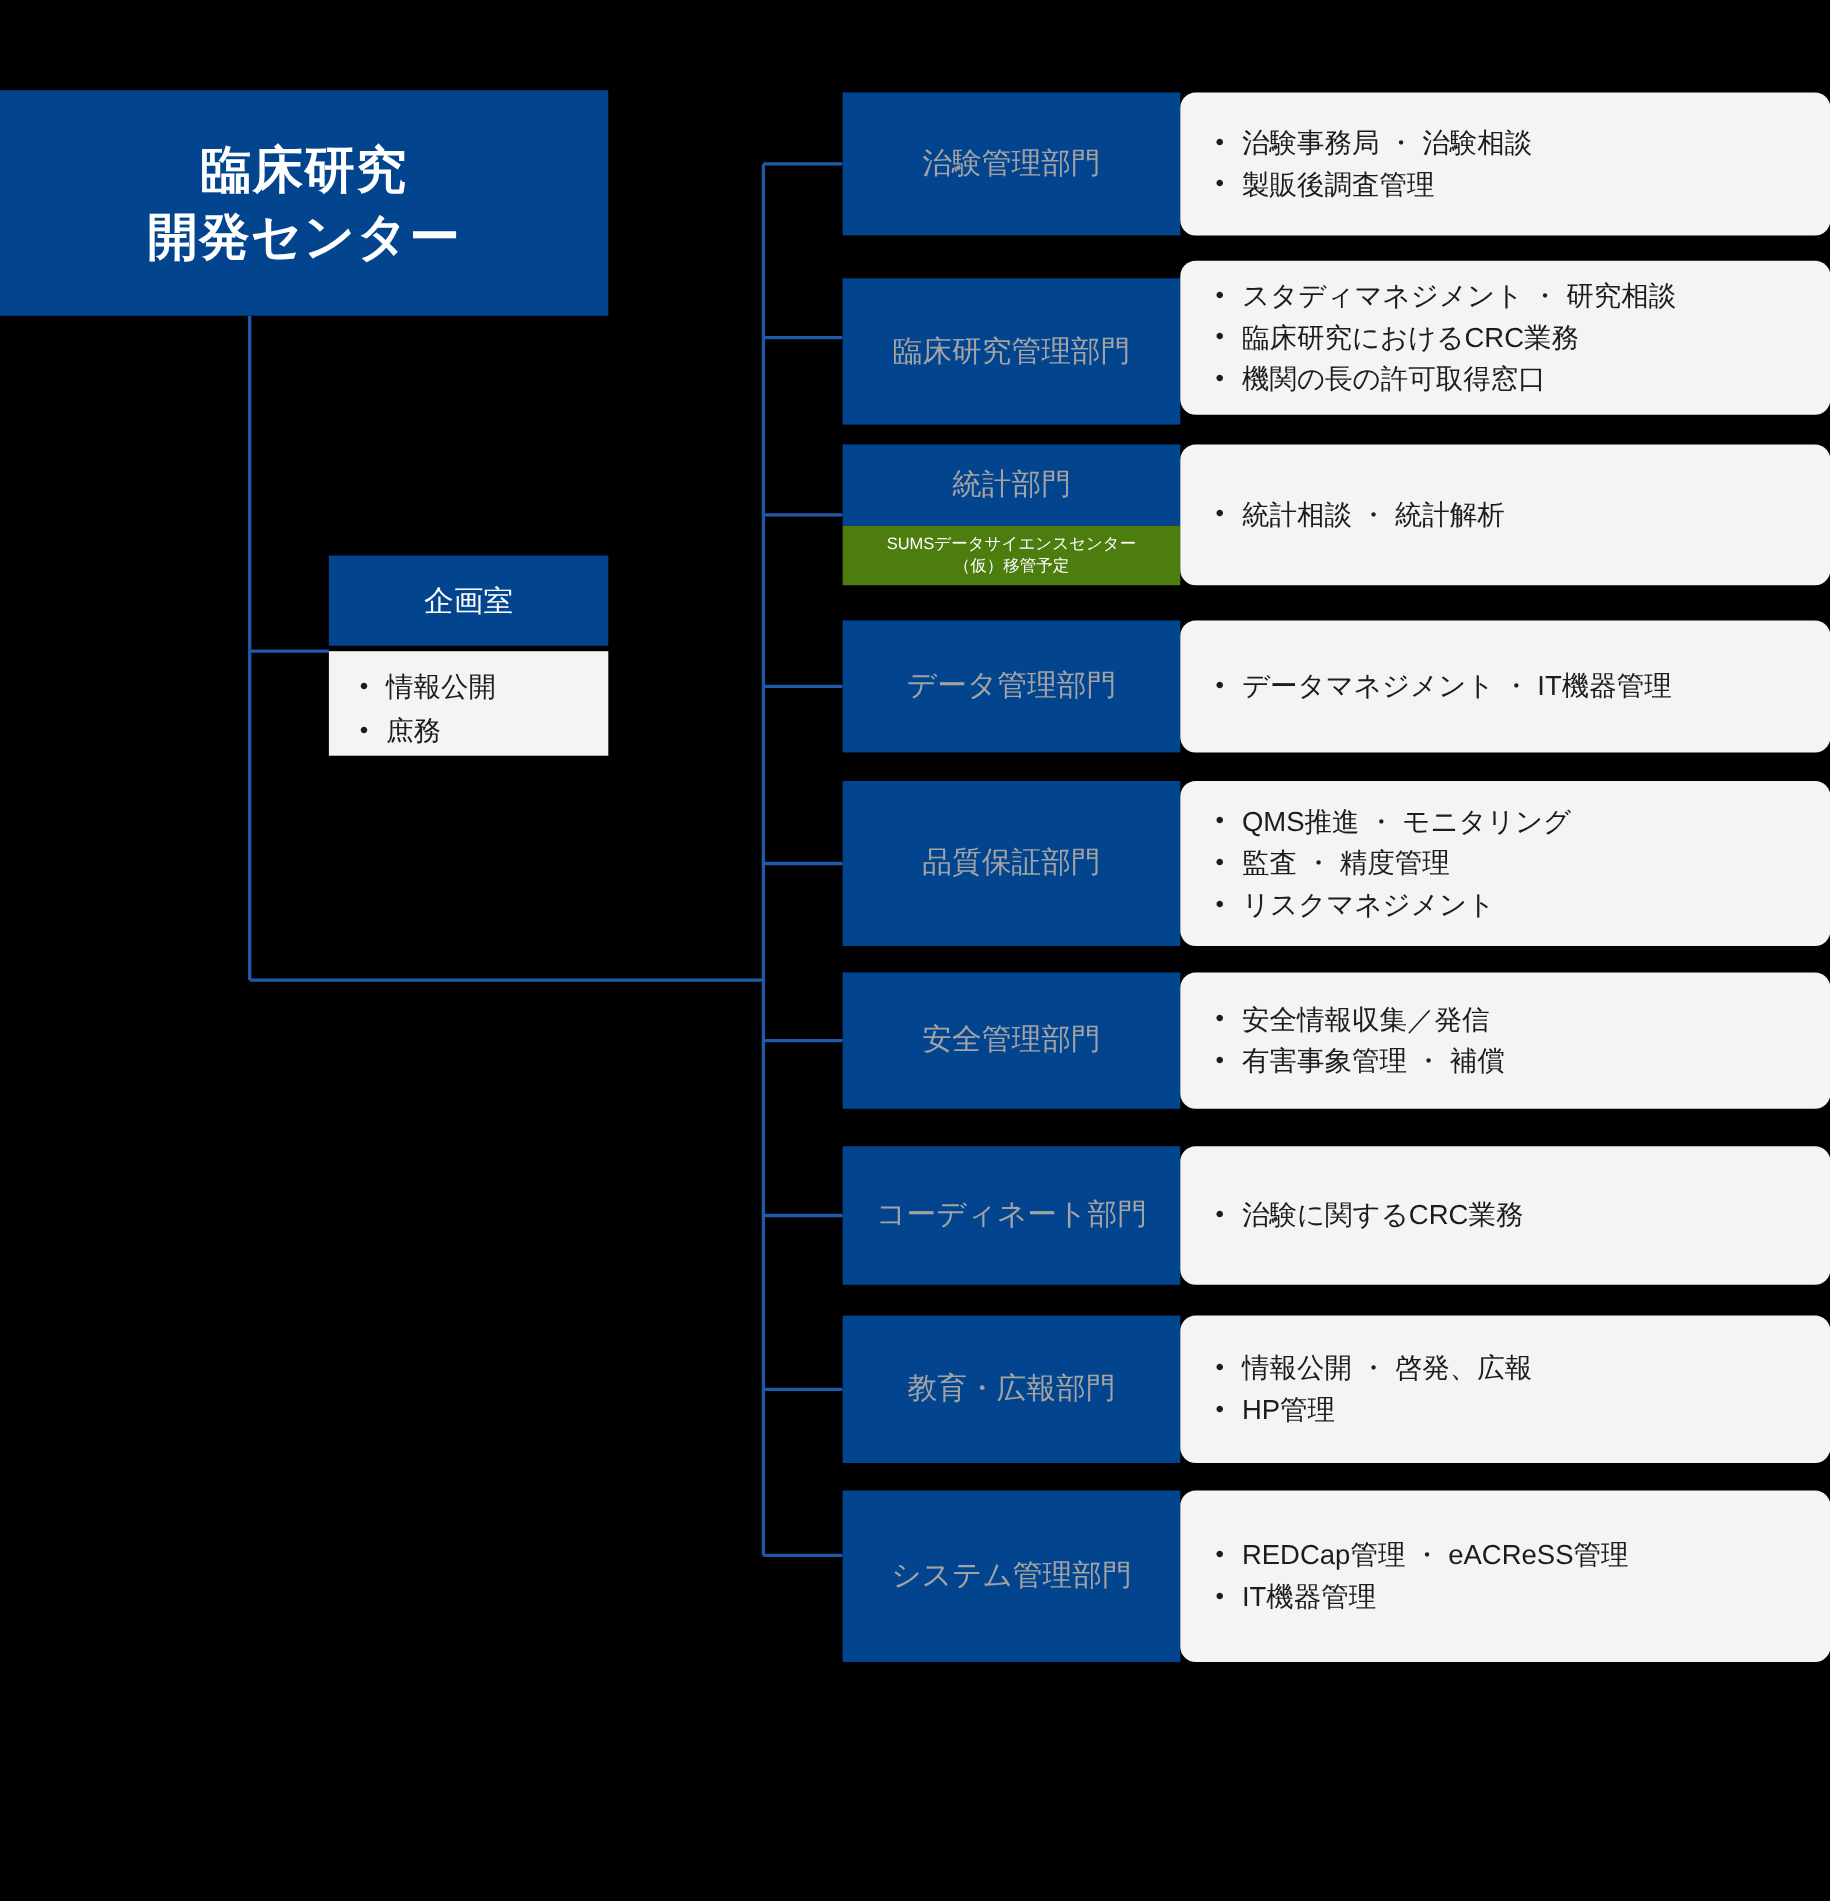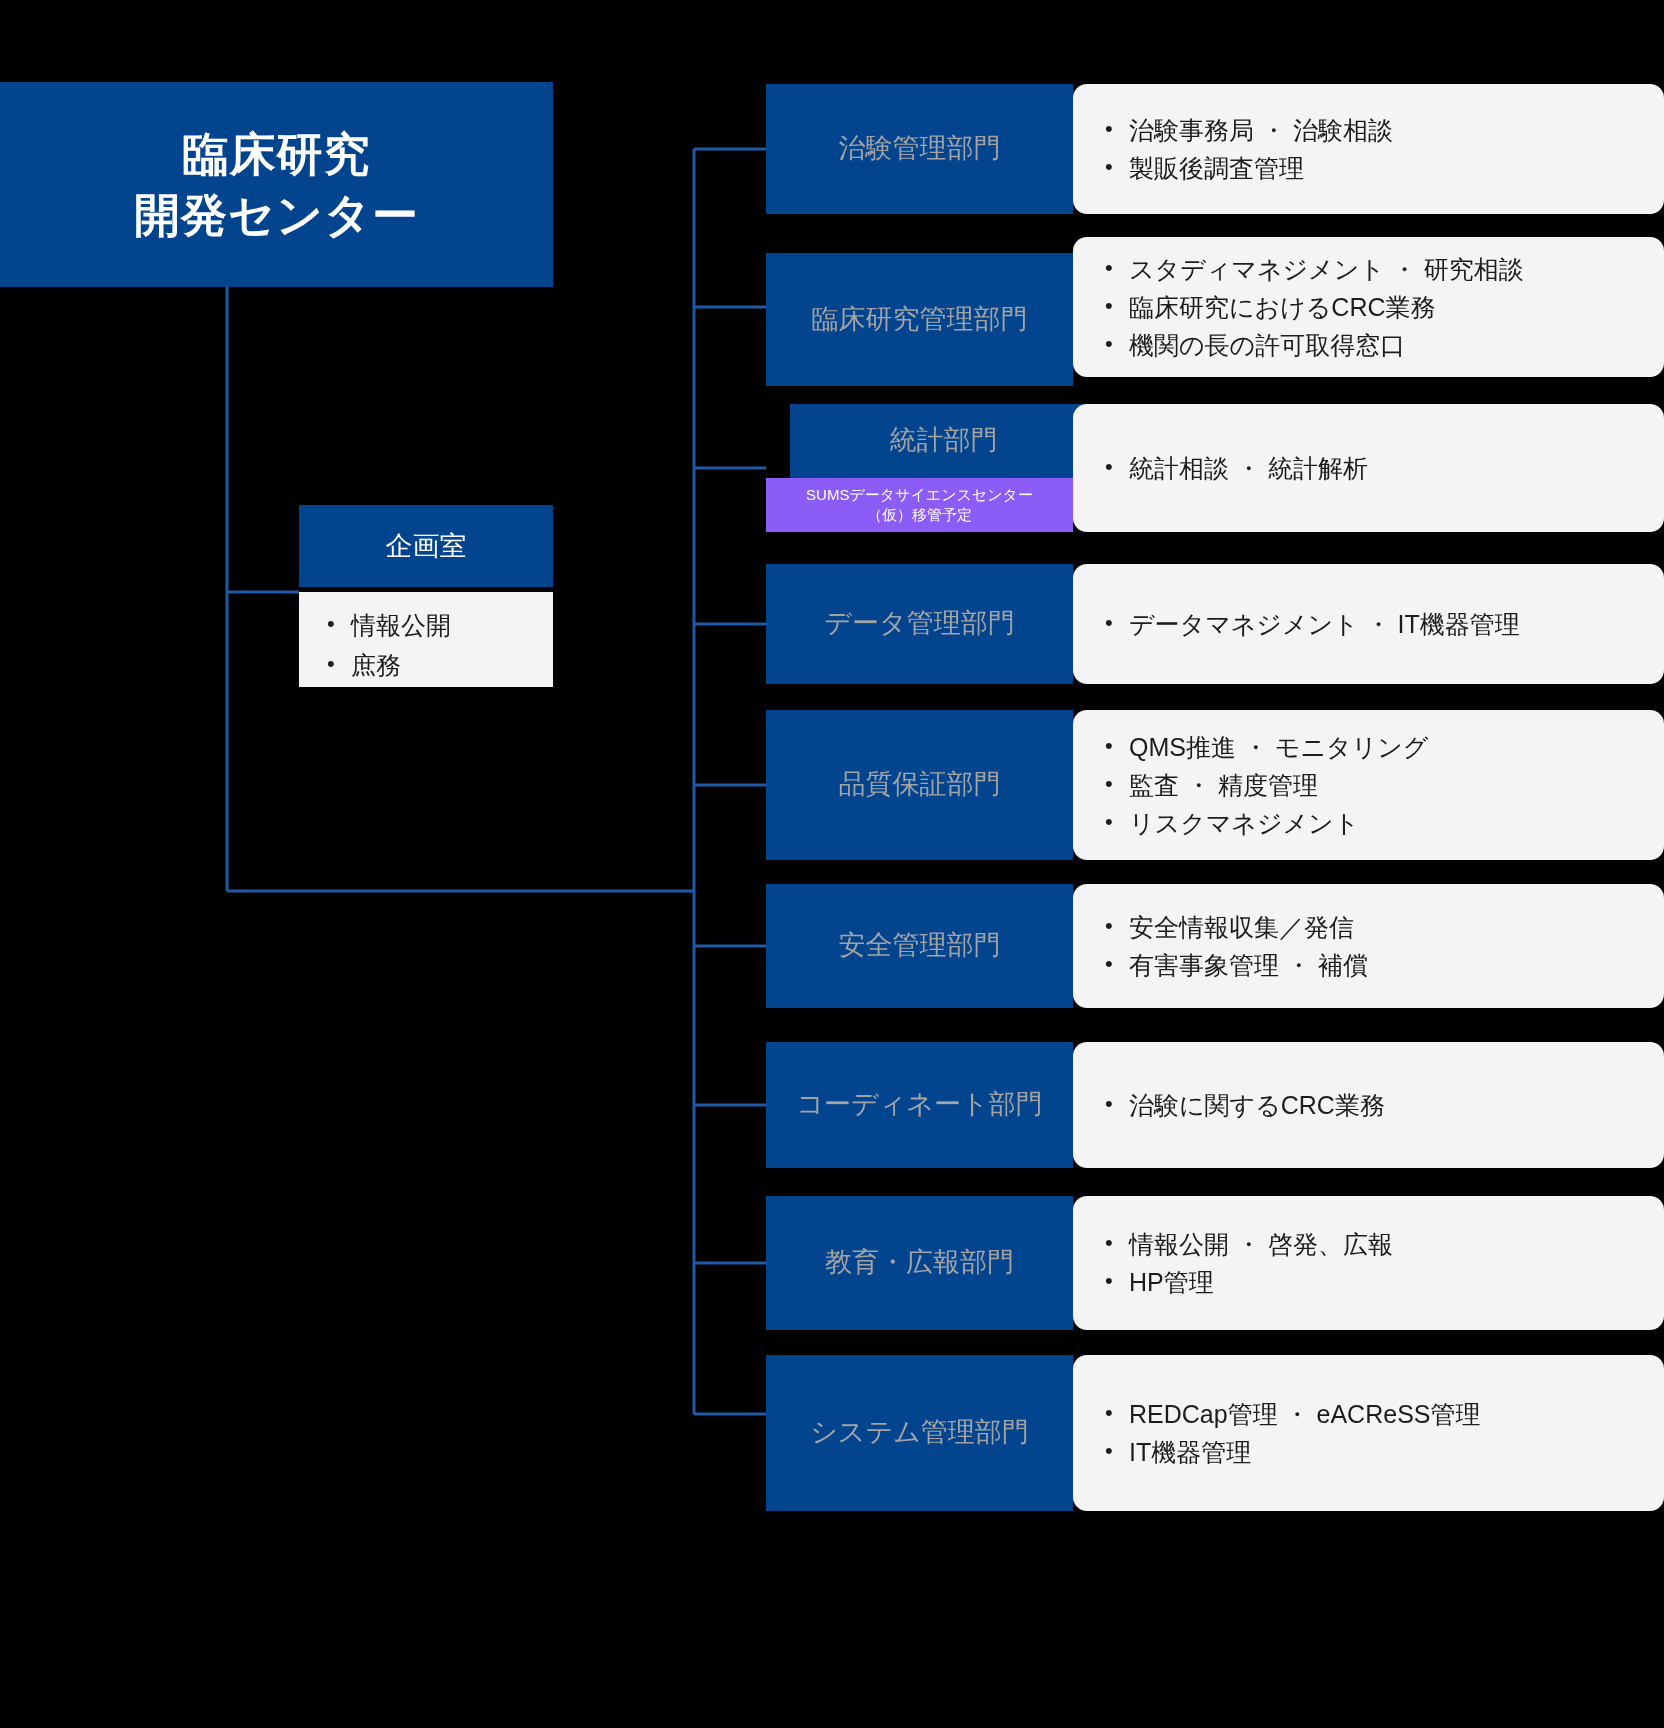--- a/index.html
+++ b/index.html
@@ -105,21 +105,21 @@
     color: #a3a3a3;
     font-size: 27px;
     line-height: 1.25;
     text-align: center;
     padding: 0 6px;
   }
   .dept-sub {
     position: absolute;
     left: 0;
     width: 307px;
-    background: #8b5cf6;
+    background: #4d7c0f;
     box-sizing: border-box;
     display: flex;
     align-items: center;
     justify-content: center;
     text-align: center;
   }
   .dept-sub .dept-sub-text {
     color: #ffffff;
     font-size: 15px;
     line-height: 1.32;
@@ -228,21 +228,21 @@
         </div>
         <div class="dept-body" style="height: 140px; justify-content: center;">
           <ul class="bullets">
             <li>スタディマネジメント  ・  研究相談</li>
             <li>臨床研究におけるCRC業務</li>
             <li>機関の長の許可取得窓口</li>
           </ul>
         </div>
       </div>
       <div class="dept-row" style="top: 404px; height: 128px;">
-        <div class="dept-label" style="height: 74px; margin-left: 24px;">
+        <div class="dept-label" style="height: 74px;">
           <div class="dept-name">統計部門</div>
         </div>
         <div class="dept-sub" style="top: 74px; height: 54px;">
           <div class="dept-sub-text">SUMSデータサイエンスセンター
 （仮）移管予定</div>
         </div>
         <div class="dept-body" style="height: 128px;">
           <ul class="bullets">
             <li>統計相談  ・  統計解析</li>
           </ul>

